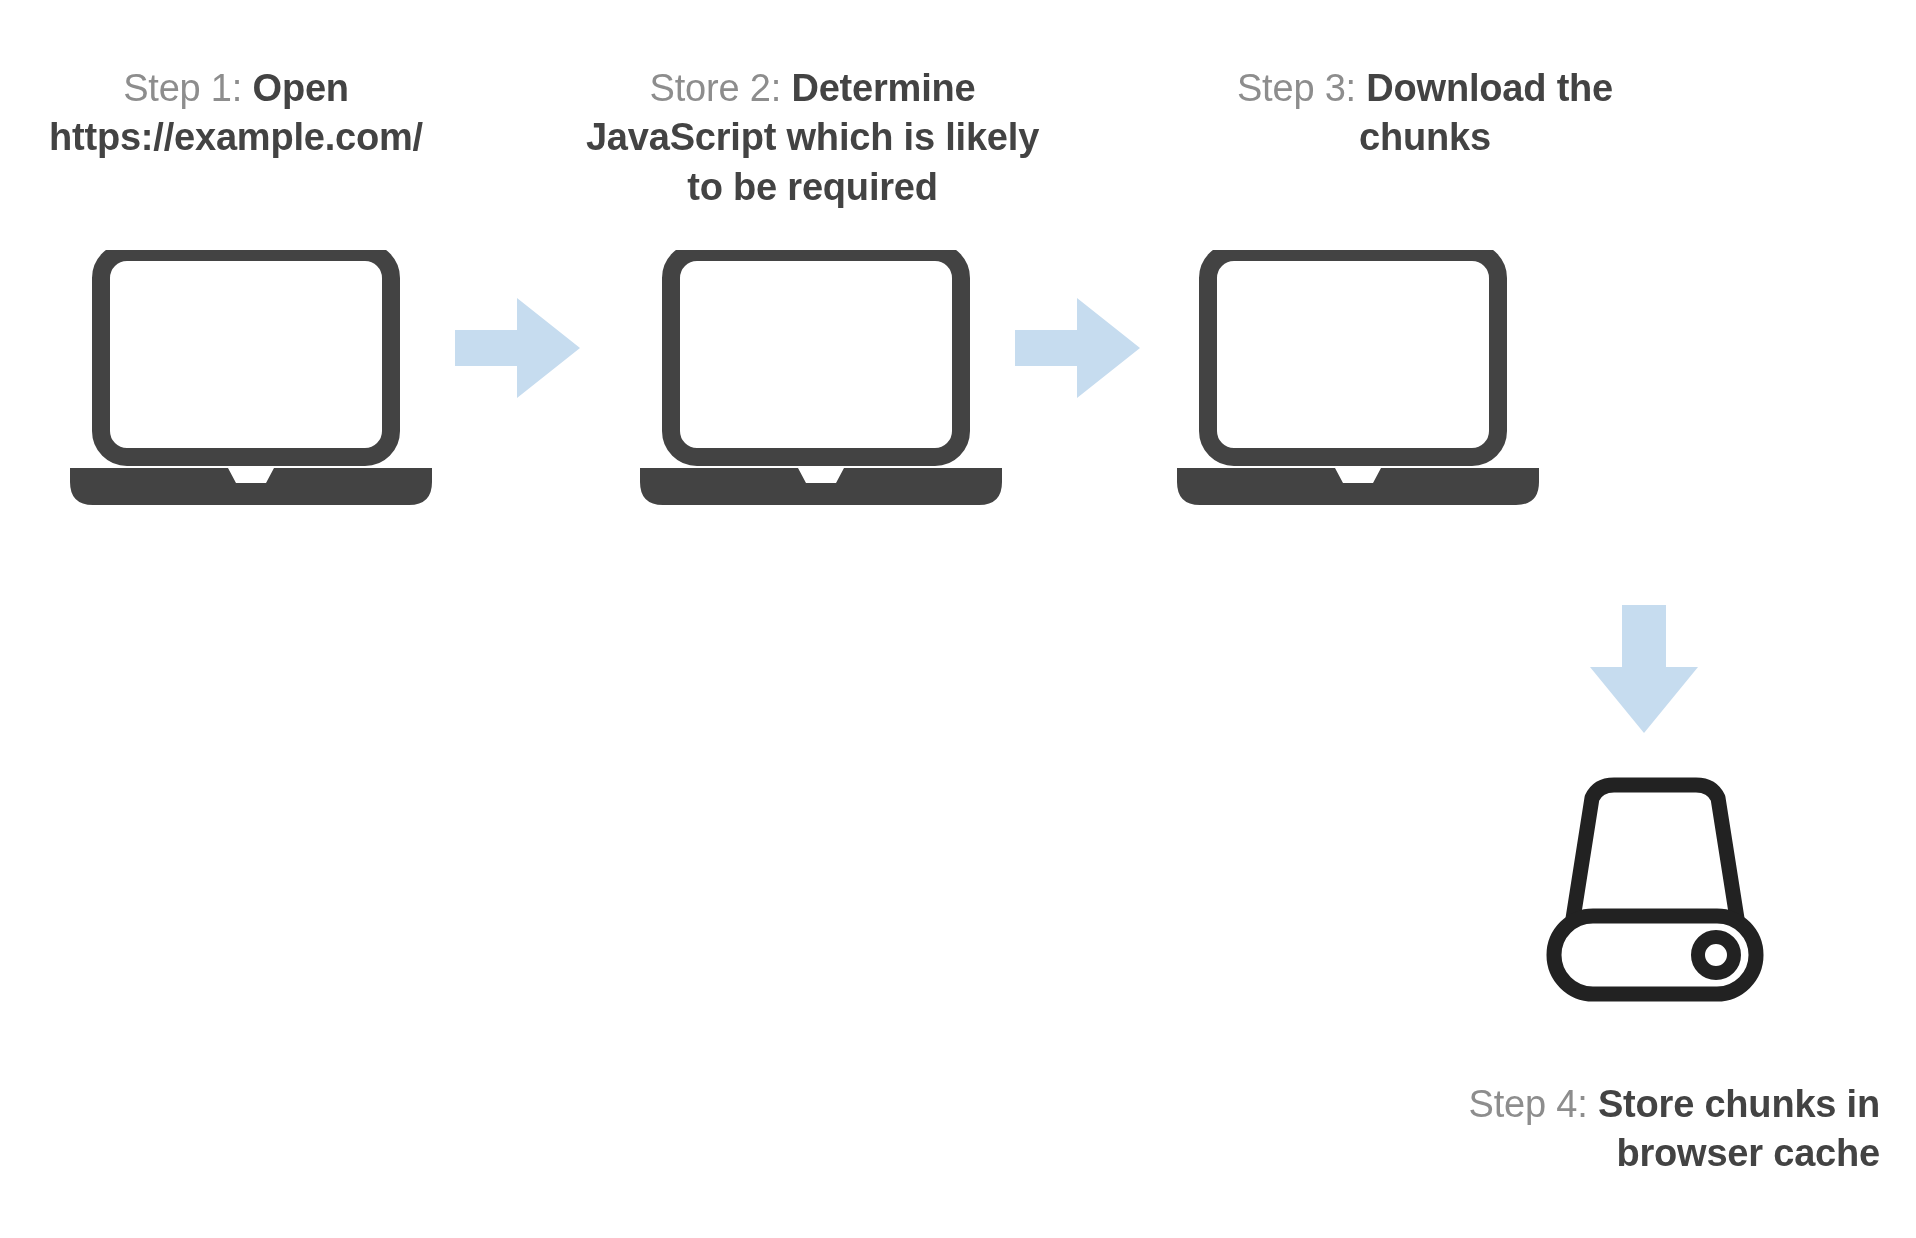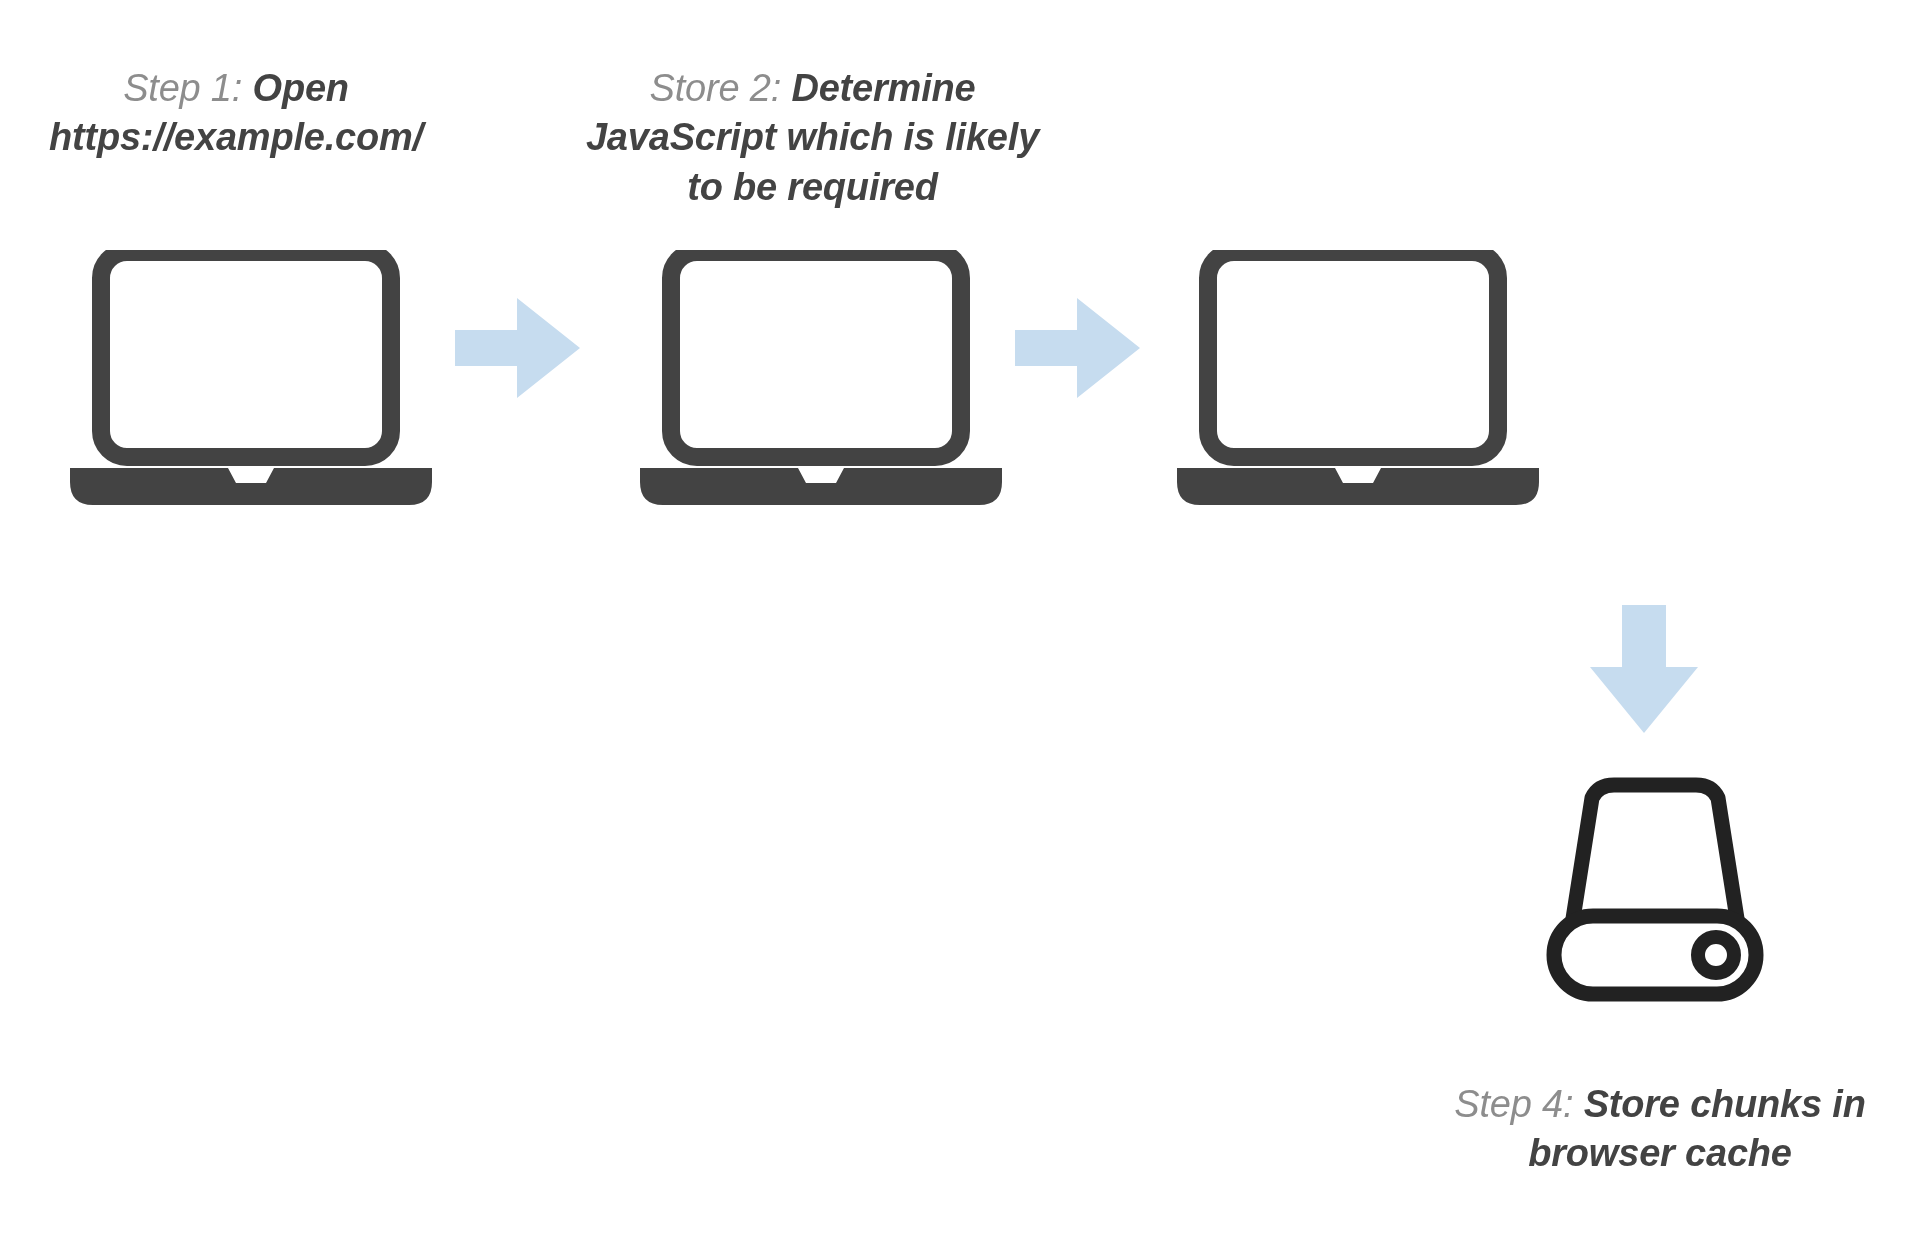--- a/index.html
+++ b/index.html
@@ -19,35 +19,34 @@
     overflow: hidden;
   }
 
   
   .caption {
     position: absolute;
     text-align: center;
     line-height: 1.30;
     font-size: 38px;
     letter-spacing: -0.2px;
-    font-style: italic;
   }
   .caption .step-label {
     color: #8d8d8d;
     font-weight: 400;
   }
   .caption .step-text {
     color: #434343;
     font-weight: 700;
   }
 
   #cap-1 { left: 16px;   top: 64px;  width: 440px; }
   #cap-2 { left: 565px;  top: 64px;  width: 495px; }
   #cap-3 { left: 1205px; top: 64px;  width: 440px; }
-  #cap-4 { left: 1440px; top: 1080px; width: 440px; }
+  #cap-4 { left: 1440px; top: 1080px; width: 440px; text-align: right; }
 
   
   .laptop {
     position: absolute;
     width: 420px;
     height: 315px;
   }
   #laptop-1 { left: 68px;   top: 250px; }
   #laptop-2 { left: 638px;  top: 250px; }
   #laptop-3 { left: 1175px; top: 250px; }
@@ -118,20 +117,24 @@
                L364 232 Q364 255 341 255 L25 255 Q2 255 2 232 Z" fill="#434343"></path>
     </svg>
   </div>
 
   <div class="arrow-right" id="arrow-2">
     <svg viewBox="0 0 125 100" xmlns="http://www.w3.org/2000/svg">
       <polygon points="0,32 62,32 62,0 125,50 62,100 62,68 0,68" fill="#c6dcef"></polygon>
     </svg>
   </div>
 
+  <div class="caption" id="cap-3">
+    <span class="step-label">Step 3:</span>
+    <span class="step-text">Download the chunks</span>
+  </div>
 
   <div class="laptop" id="laptop-3">
     <svg viewBox="0 0 420 315" xmlns="http://www.w3.org/2000/svg">
       <rect x="33" y="2" width="290" height="205" rx="26" ry="26" fill="none" stroke="#434343" stroke-width="18"></rect>
       <path d="M2 218 L160 218 L168 233 L198 233 L206 218 L364 218
                L364 232 Q364 255 341 255 L25 255 Q2 255 2 232 Z" fill="#434343"></path>
     </svg>
   </div>
 
   <div class="arrow-down">

